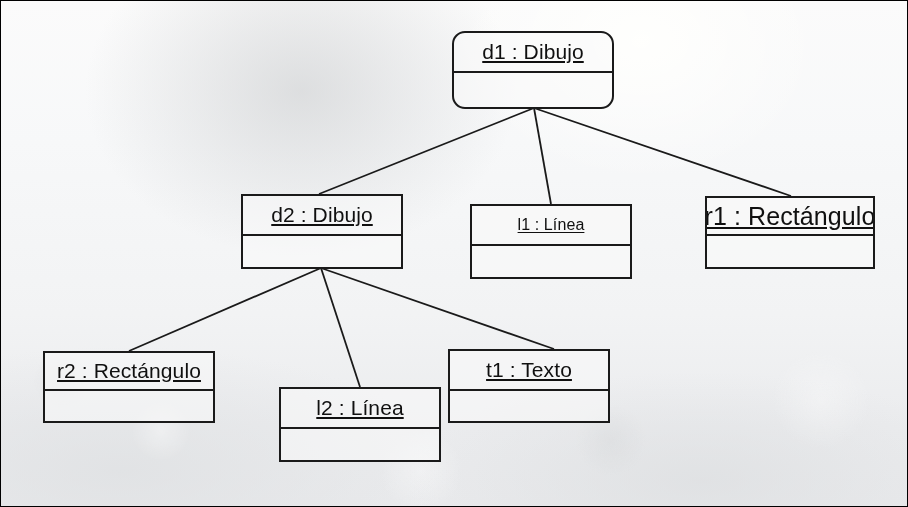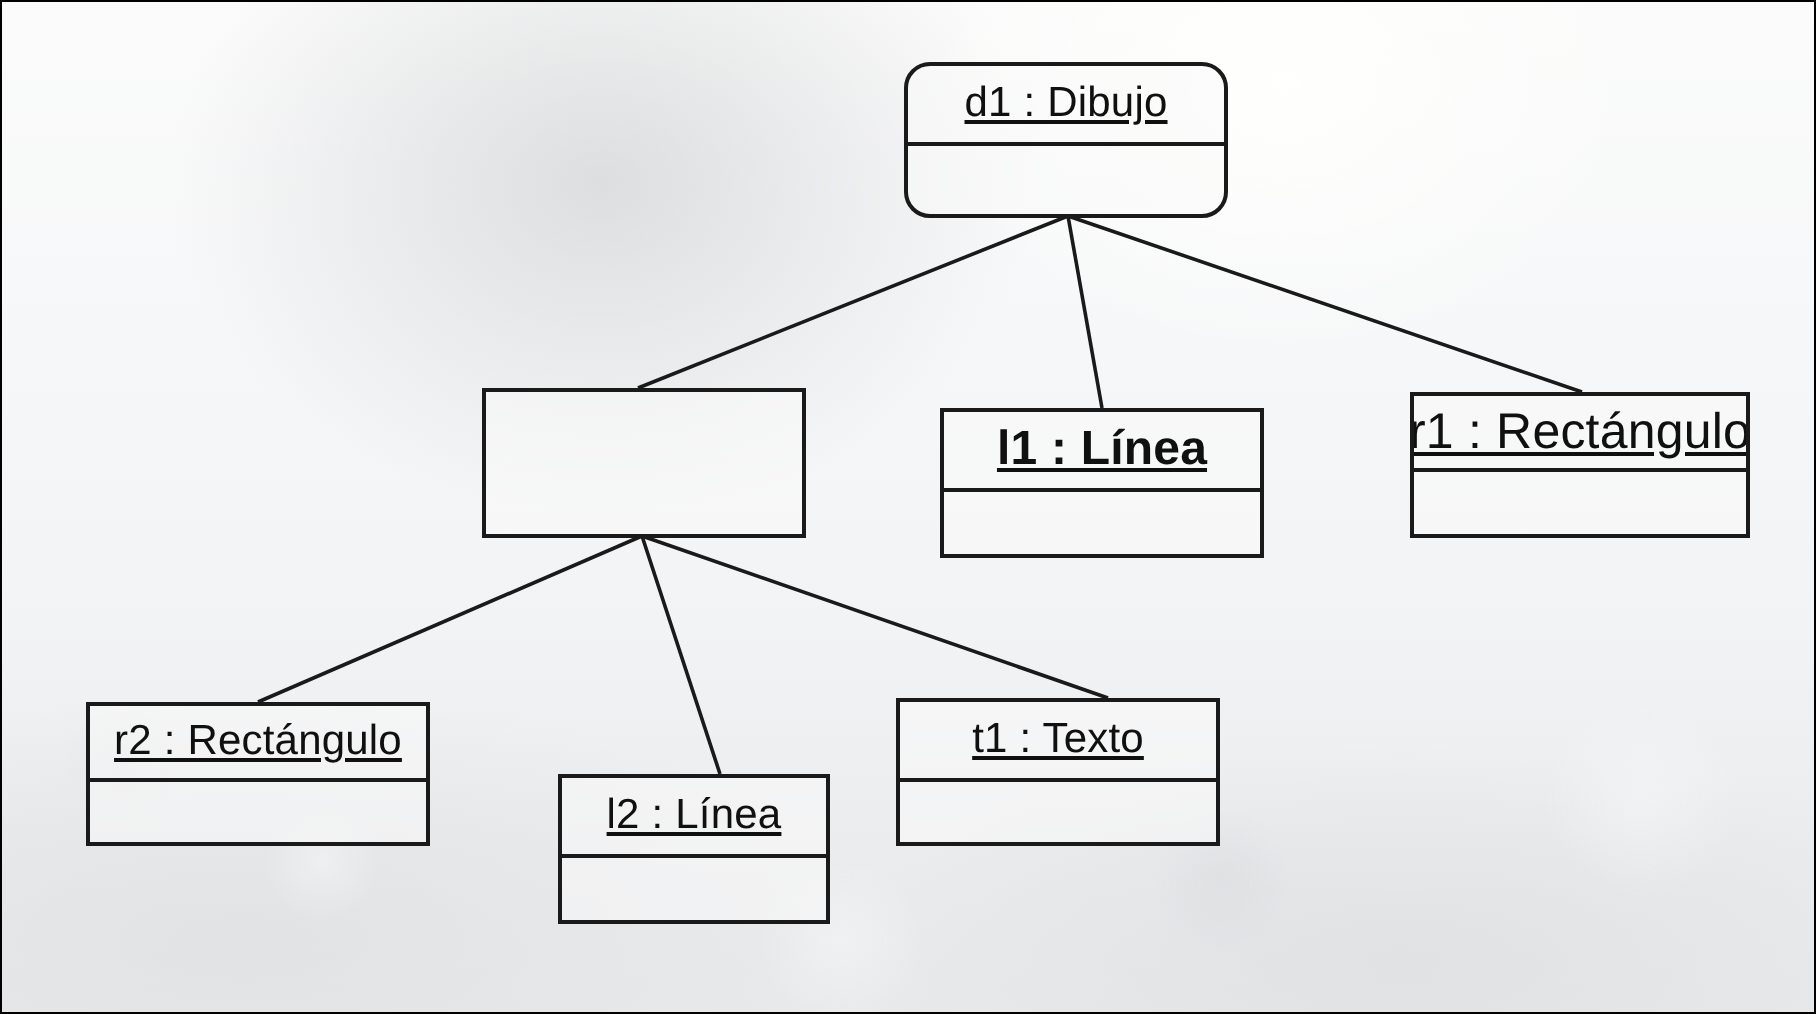--- a/index.html
+++ b/index.html
@@ -90,41 +90,44 @@
     </svg>
 
   <div id="objects-layer">
       <div class="obj-box" style="left: 451px; top: 30px; width: 162px; height: 78px; border-radius: 13px;">
         <div class="obj-name-cell" style="height: 40px;">
           <span style="font-size: 21px;">d1 : Dibujo</span>
         </div>
         <div class="obj-attr-cell"></div>
       </div>
       <div class="obj-box" style="left: 240px; top: 193px; width: 162px; height: 75px;">
+        <div class="obj-name-cell" style="height: 40px;">
+          <span style="font-size: 21px;">d2 : Dibujo</span>
+        </div>
         <div class="obj-attr-cell"></div>
       </div>
       <div class="obj-box" style="left: 469px; top: 203px; width: 162px; height: 75px;">
         <div class="obj-name-cell" style="height: 40px;">
-          <span style="font-size: 24px; font-weight: bold;">l1 : Línea</span>
+          <span style="font-size: 16px;">l1 : Línea</span>
         </div>
         <div class="obj-attr-cell"></div>
       </div>
       <div class="obj-box" style="left: 704px; top: 195px; width: 170px; height: 73px;">
         <div class="obj-name-cell" style="height: 38px;">
           <span style="font-size: 25px;">r1 : Rectángulo</span>
         </div>
         <div class="obj-attr-cell"></div>
       </div>
       <div class="obj-box" style="left: 42px; top: 350px; width: 172px; height: 72px;">
         <div class="obj-name-cell" style="height: 38px;">
           <span style="font-size: 21px;">r2 : Rectángulo</span>
         </div>
         <div class="obj-attr-cell"></div>
       </div>
-      <div class="obj-box" style="left: 278px; top: 386px; width: 136px; height: 75px;">
+      <div class="obj-box" style="left: 278px; top: 386px; width: 162px; height: 75px;">
         <div class="obj-name-cell" style="height: 40px;">
           <span style="font-size: 21px;">l2 : Línea</span>
         </div>
         <div class="obj-attr-cell"></div>
       </div>
       <div class="obj-box" style="left: 447px; top: 348px; width: 162px; height: 74px;">
         <div class="obj-name-cell" style="height: 40px;">
           <span style="font-size: 21px;">t1 : Texto</span>
         </div>
         <div class="obj-attr-cell"></div>

